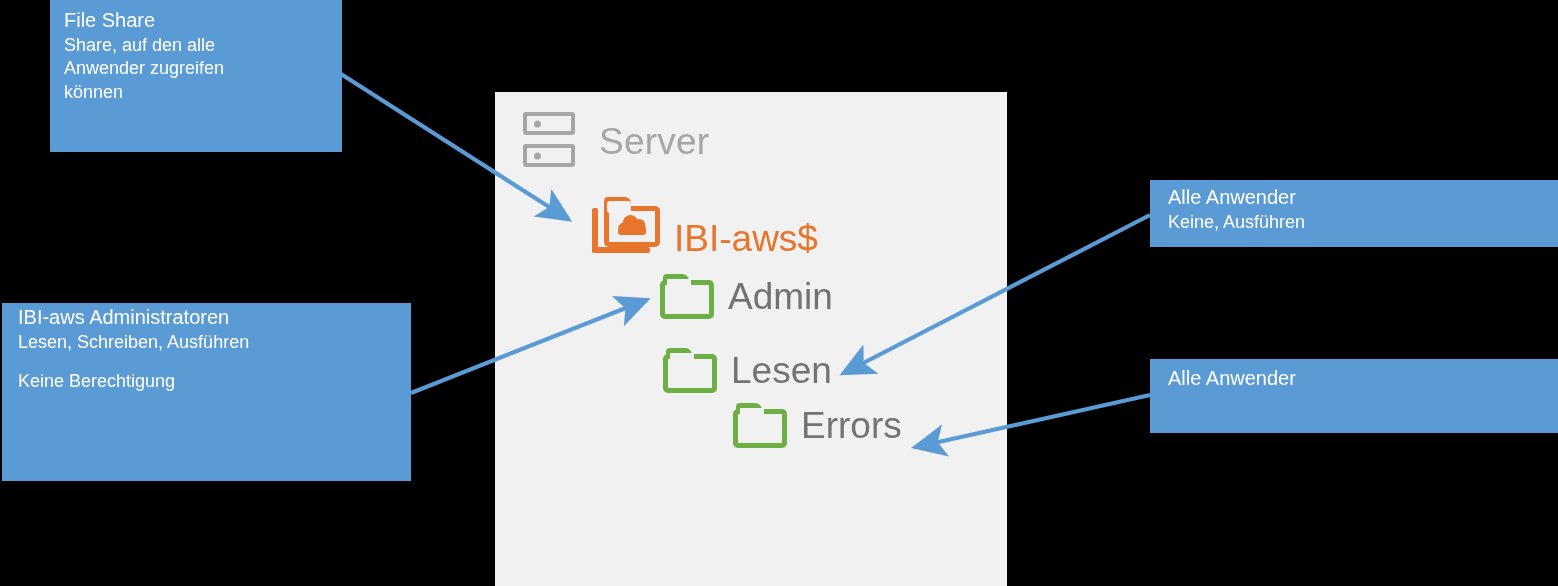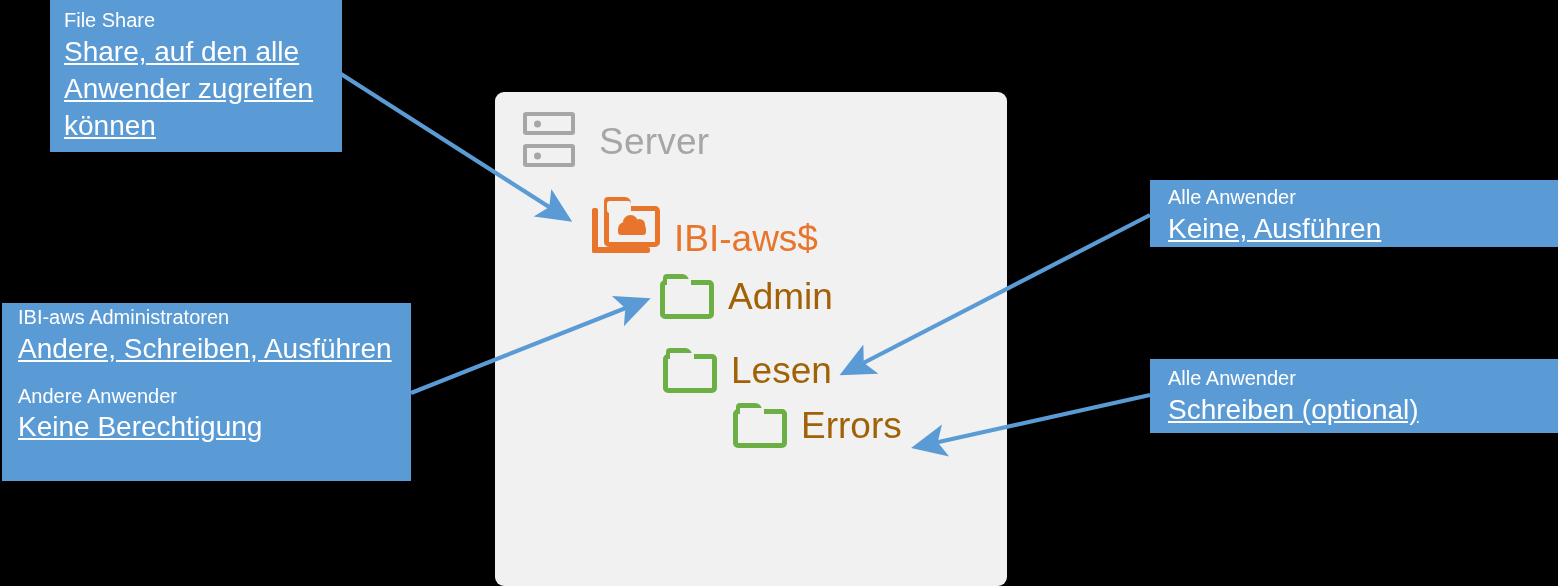--- a/index.html
+++ b/index.html
@@ -17,21 +17,20 @@
   }
 
   
   #server-panel {
     position: absolute;
     left: 495px;
     top: 92px;
     width: 512px;
     height: 494px;
     background: #F1F1F1;
-    border-radius: 9px;
   }
 
   .node-row {
     position: absolute;
     display: flex;
     align-items: center;
   }
 
   
   #server-node { left: 28px; top: 20px; }
@@ -166,44 +165,43 @@
   }
   .folder-icon .tab:after {
     content: "";
     position: absolute;
     left: 4px; top: 5px;
     width: 24px; height: 10px;
     background: #F1F1F1;
   }
   .folder-label {
     font-size: 37px;
-    color: #a16207;
+    color: #737373;
     line-height: 1;
   }
   #folder-node-admin  { left: 165px; top: 182px; }
   #folder-node-client { left: 168px; top: 256px; }
   #folder-node-errors { left: 238px; top: 311px; }
 
   
   .callout {
     position: absolute;
     background: #5B9BD5;
     box-sizing: border-box;
     color: #FFFFFF;
   }
   .callout .small {
     font-size: 20px;
     line-height: 1.28;
     white-space: pre-line;
   }
   .callout .big {
-    font-size: 28px;
+    font-size: 18px;
     line-height: 1.32;
     white-space: pre-line;
-    text-decoration: underline;
   }
   .callout .spacer { height: 16px; }
 
   #callout-file-share {
     left: 50px; top: 0px;
     width: 292px; height: 152px;
     padding: 8px 14px 0 14px;
   }
   #callout-admin-perms {
     left: 2px; top: 303px;
@@ -298,29 +296,27 @@
 
   <div class="callout" id="callout-file-share">
     <div class="small">File Share</div>
     <div class="big">Share, auf den alle
 Anwender zugreifen
 können</div>
   </div>
 
   <div class="callout" id="callout-admin-perms">
     <div class="small">IBI-aws Administratoren</div>
-    <div class="big">Andere, Schreiben, Ausführen</div>
+    <div class="big">Lesen, Schreiben, Ausführen</div>
     <div class="spacer"></div>
-    <div class="small">Andere Anwender</div>
     <div class="big">Keine Berechtigung</div>
   </div>
 
   <div class="callout" id="callout-read-exec">
     <div class="small">Alle Anwender</div>
     <div class="big">Keine, Ausführen</div>
   </div>
 
   <div class="callout" id="callout-write-opt">
     <div class="small">Alle Anwender</div>
-    <div class="big">Schreiben (optional)</div>
   </div>
 
 </div>
 
 </body></html>

